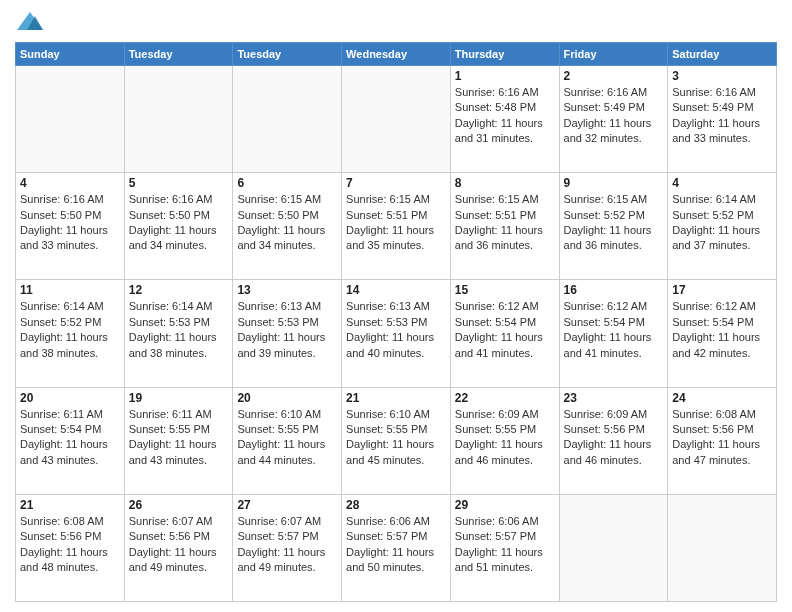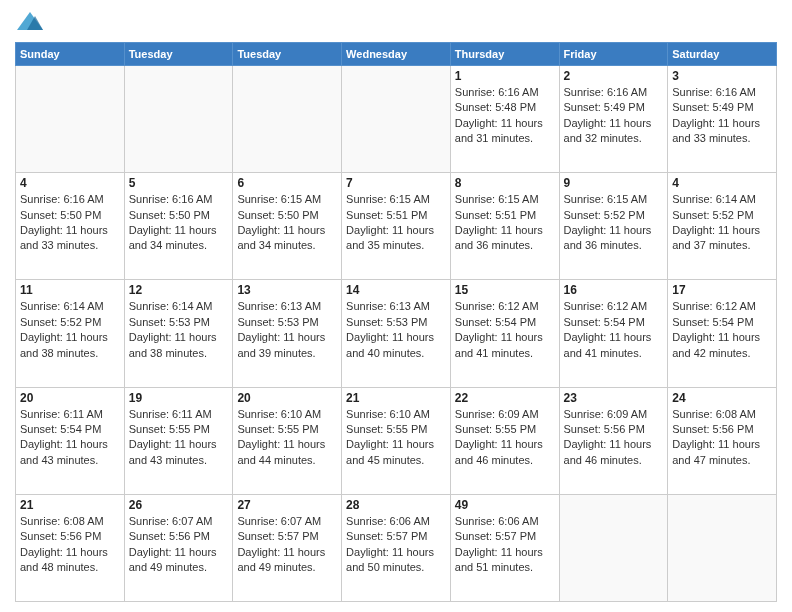--- a/index.html
+++ b/index.html
@@ -250,21 +250,21 @@
           </td>
           <td>
             <span class="day-num">27</span>
             <div class="cell-text">Sunrise: 6:07 AM<br>Sunset: 5:57 PM<br>Daylight: 11 hours<br>and 49 minutes.</div>
           </td>
           <td>
             <span class="day-num">28</span>
             <div class="cell-text">Sunrise: 6:06 AM<br>Sunset: 5:57 PM<br>Daylight: 11 hours<br>and 50 minutes.</div>
           </td>
           <td>
-            <span class="day-num">49</span>
+            <span class="day-num">29</span>
             <div class="cell-text">Sunrise: 6:06 AM<br>Sunset: 5:57 PM<br>Daylight: 11 hours<br>and 51 minutes.</div>
           </td>
           <td class="empty"></td>
           <td class="empty"></td>
         </tr>
       </tbody>
   </table>
 </div>
 
 </body></html>

